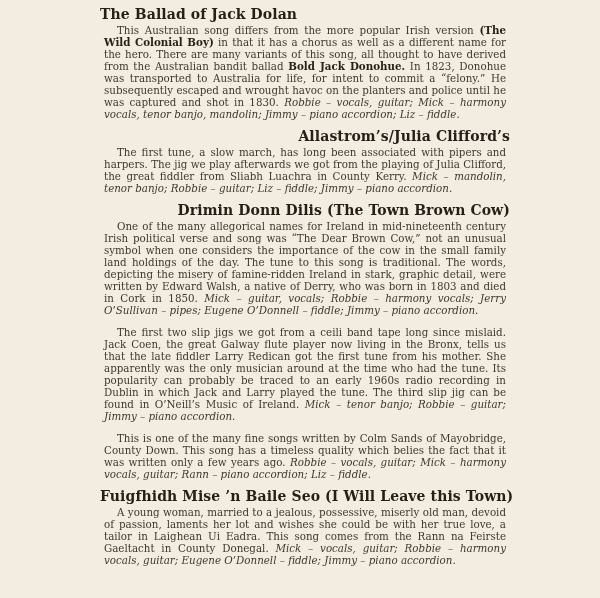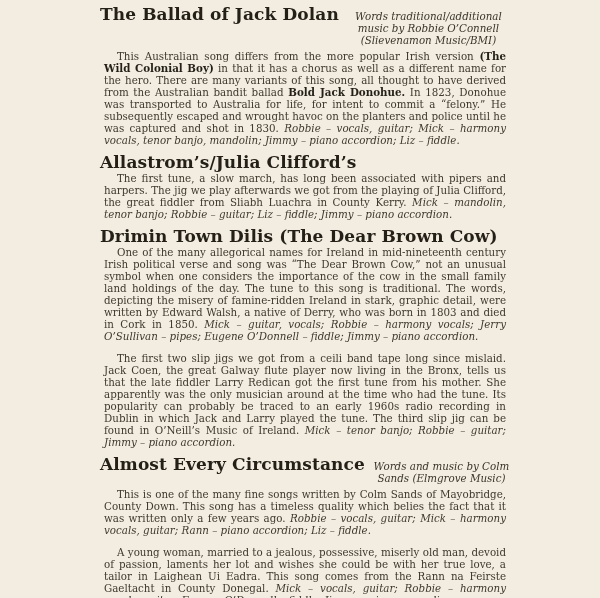--- a/index.html
+++ b/index.html
@@ -22,25 +22,25 @@
     font-size:10.3px;
     line-height:12px;
     color:var(--body);
   }
   section.song{margin:0 0 10px 0;}
   .head{
     display:flex;
     align-items:baseline;
     gap:8px;
   }
-  .head.no-credit{display:block;}
+  .head.no-credit{display:block;text-align:right;}
   .title{
     margin:0;
     flex:0 0 auto;
-    font-size:17px;
+    font-size:14px;
     line-height:12px;
     font-weight:bold;
     letter-spacing:.1px;
     color:var(--head);
     white-space:nowrap;
   }
   .credit{
     flex:1 1 auto;
     font-style:italic;
     text-align:center;
@@ -55,50 +55,49 @@
   p.body-text i{color:var(--body);}
 </style>
 </head>
 <body>
 
 <div class="page">
   <div id="sections">
   <section class="song">
     <div class="head">
       <h2 class="title">The Ballad of Jack Dolan</h2>
-      <div class="credit">Words traditional/additional music by Robbie O’Connell (Slievenamon Music/BMI)</div>
     </div>
     <p class="body-text"><span>This Australian song differs from the more popular Irish version </span><b>(The Wild Colonial Boy)</b><span> in that it has a chorus as well as a different name for the hero. There are many variants of this song, all thought to have derived from the Australian bandit ballad </span><b>Bold Jack Donohue.</b><span> In 1823, Donohue was transported to Australia for life, for intent to commit a “felony.” He subsequently escaped and wrought havoc on the planters and police until he was captured and shot in 1830. </span><i>Robbie – vocals, guitar; Mick – harmony vocals, tenor banjo, mandolin; Jimmy – piano accordion; Liz – fiddle.</i></p>
   </section>
 
   <section class="song">
     <div class="head no-credit">
       <h2 class="title">Allastrom’s/Julia Clifford’s</h2>
 
     </div>
     <p class="body-text"><span>The first tune, a slow march, has long been associated with pipers and harpers. The jig we play afterwards we got from the playing of Julia Clifford, the great fiddler from Sliabh Luachra in County Kerry. </span><i>Mick – mandolin, tenor banjo; Robbie – guitar; Liz – fiddle; Jimmy – piano accordion.</i></p>
   </section>
 
   <section class="song">
     <div class="head no-credit">
-      <h2 class="title">Drimin Town Dilis (The Dear Brown Cow)</h2>
+      <h2 class="title">Drimin Donn Dilis (The Town Brown Cow)</h2>
 
     </div>
     <p class="body-text"><span>One of the many allegorical names for Ireland in mid-nineteenth century Irish political verse and song was “The Dear Brown Cow,” not an unusual symbol when one considers the importance of the cow in the small family land holdings of the day. The tune to this song is traditional. The words, depicting the misery of famine-ridden Ireland in stark, graphic detail, were written by Edward Walsh, a native of Derry, who was born in 1803 and died in Cork in 1850. </span><i>Mick – guitar, vocals; Robbie – harmony vocals; Jerry O’Sullivan – pipes; Eugene O’Donnell – fiddle; Jimmy – piano accordion.</i></p>
   </section>
 
   <section class="song">
     <p class="body-text"><span>The first two slip jigs we got from a ceili band tape long since mislaid. Jack Coen, the great Galway flute player now living in the Bronx, tells us that the late fiddler Larry Redican got the first tune from his mother. She apparently was the only musician around at the time who had the tune. Its popularity can probably be traced to an early 1960s radio recording in Dublin in which Jack and Larry played the tune. The third slip jig can be found in O’Neill’s Music of Ireland. </span><i>Mick – tenor banjo; Robbie – guitar; Jimmy – piano accordion.</i></p>
   </section>
 
   <section class="song">
-    <div class="head">
-      <h2 class="title">Almost Every Circumstance</h2>
-      <div class="credit">Words and music by Colm Sands (Elmgrove Music)</div>
-    </div>
     <p class="body-text"><span>This is one of the many fine songs written by Colm Sands of Mayobridge, County Down. This song has a timeless quality which belies the fact that it was written only a few years ago. </span><i>Robbie – vocals, guitar; Mick – harmony vocals, guitar; Rann – piano accordion; Liz – fiddle.</i></p>
   </section>
 
   <section class="song">
+    <div class="head no-credit">
+      <h2 class="title">Fuigfhidh Mise ’n Baile Seo (I Will Leave this Town)</h2>
+
+    </div>
     <p class="body-text"><span>A young woman, married to a jealous, possessive, miserly old man, devoid of passion, laments her lot and wishes she could be with her true love, a tailor in Laighean Ui Eadra. This song comes from the Rann na Feirste Gaeltacht in County Donegal. </span><i>Mick – vocals, guitar; Robbie – harmony vocals, guitar; Eugene O’Donnell – fiddle; Jimmy – piano accordion.</i></p>
   </section>
 </div>
 </div>
 
 </body></html>

